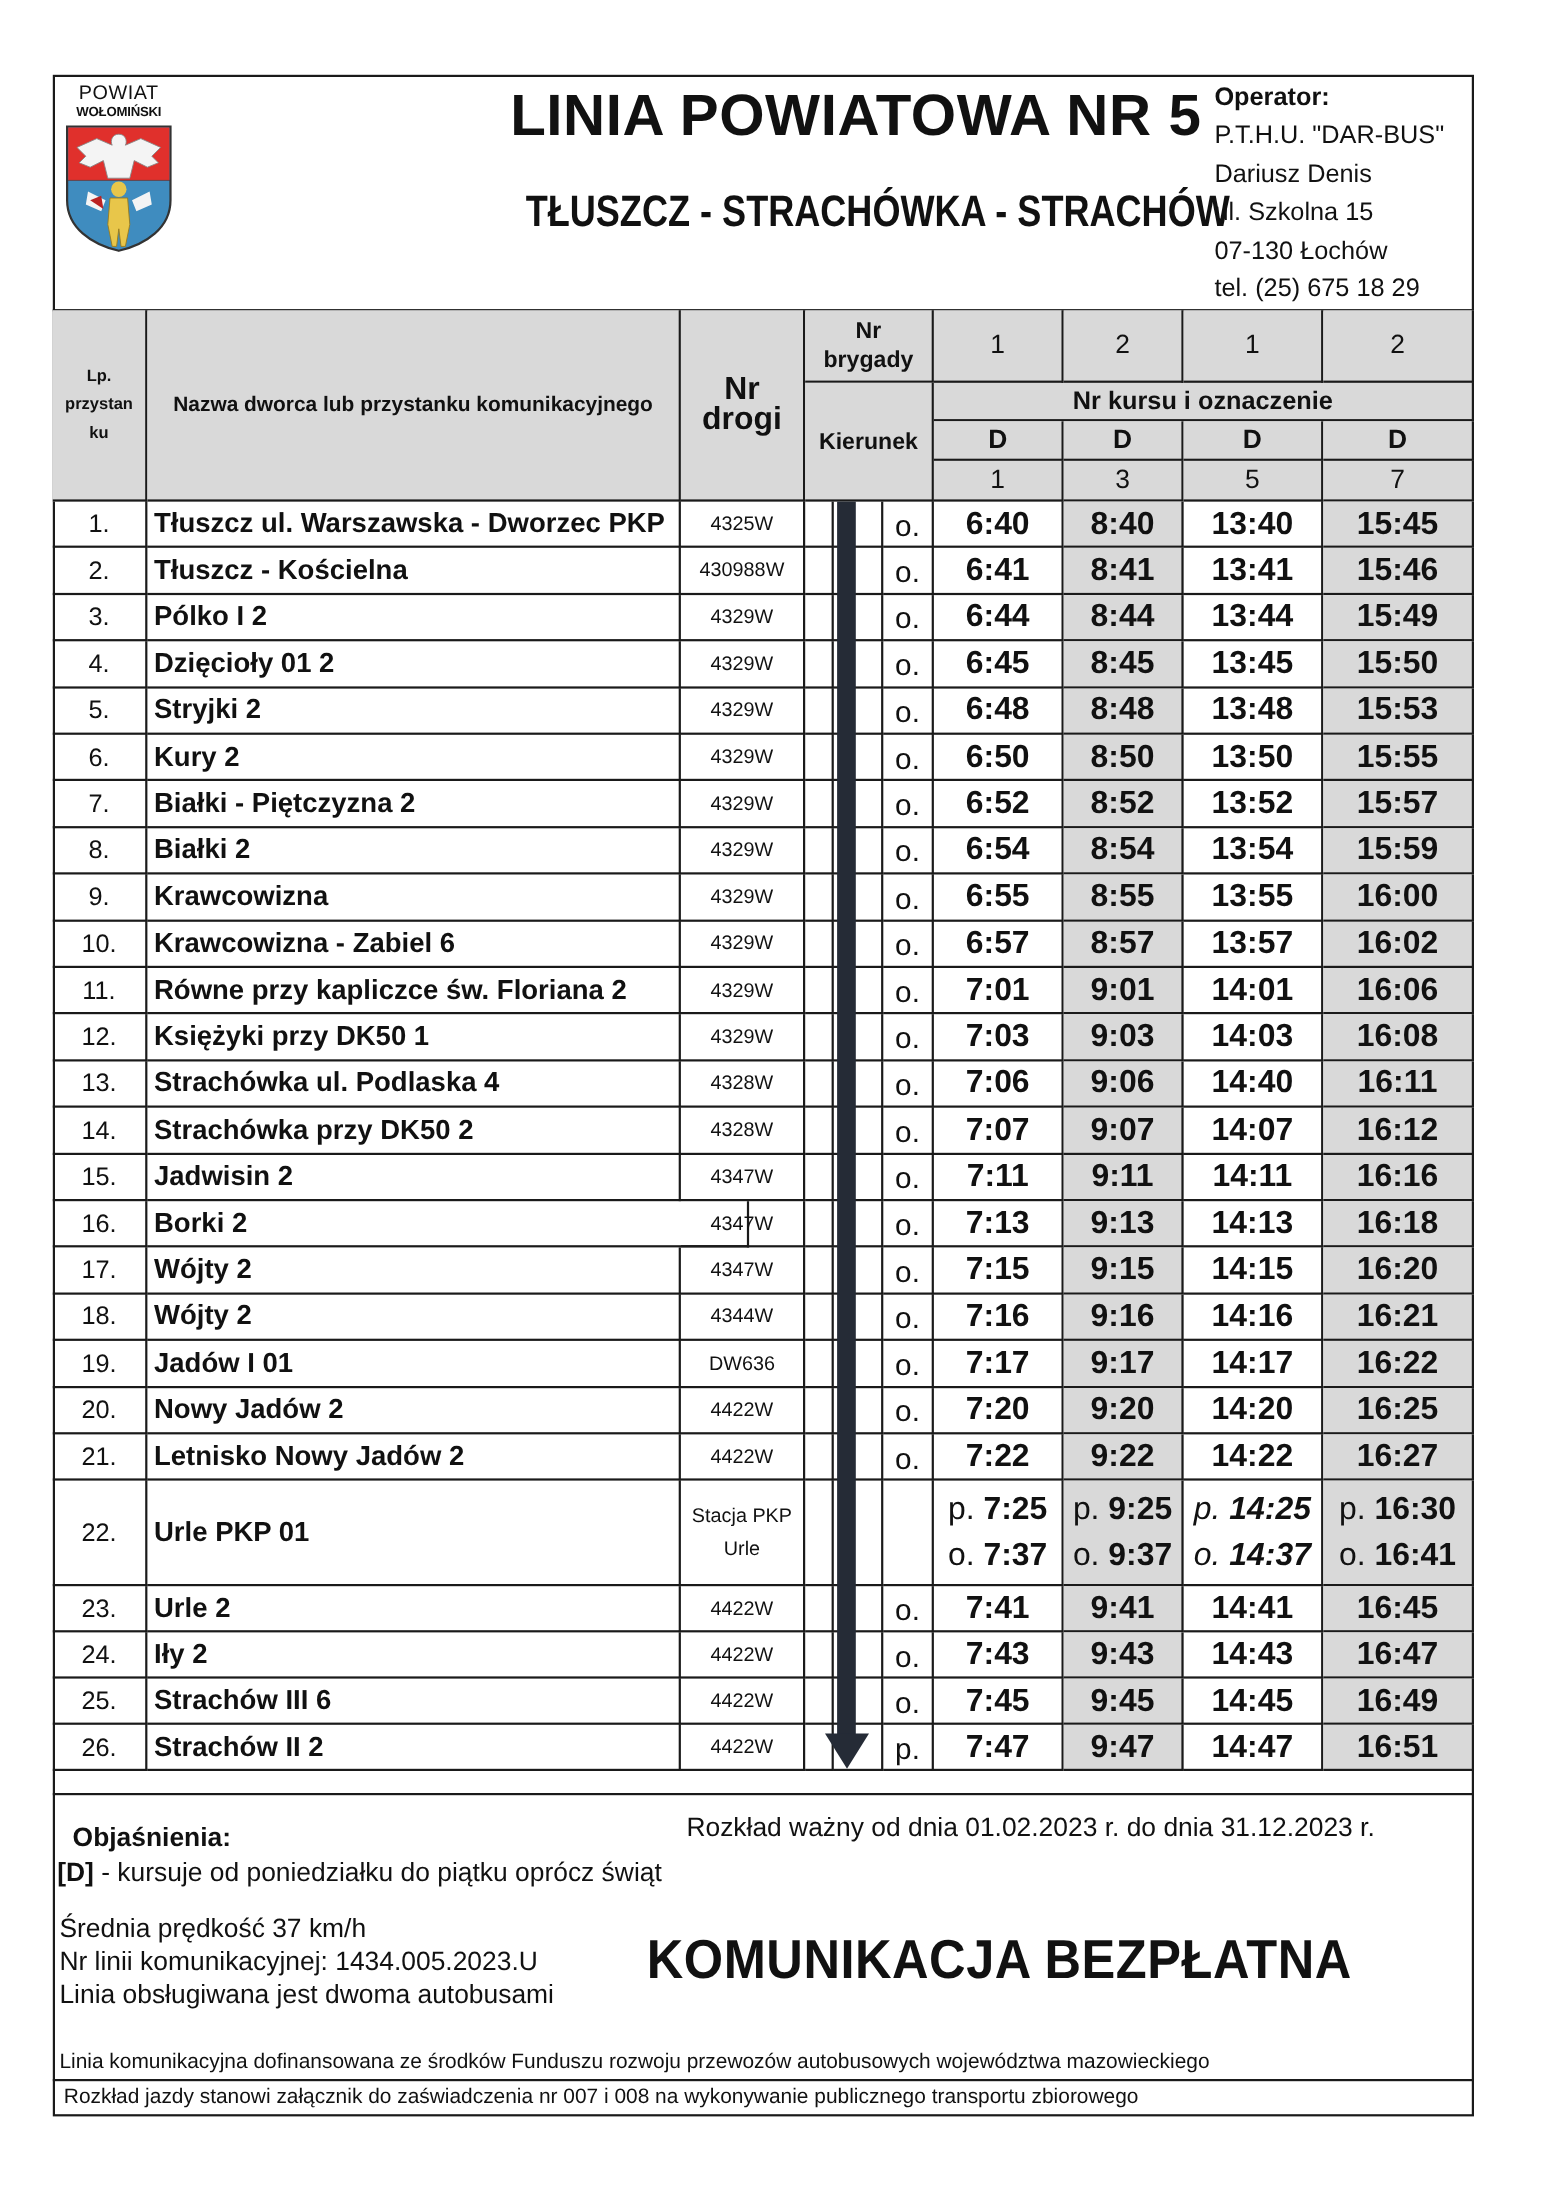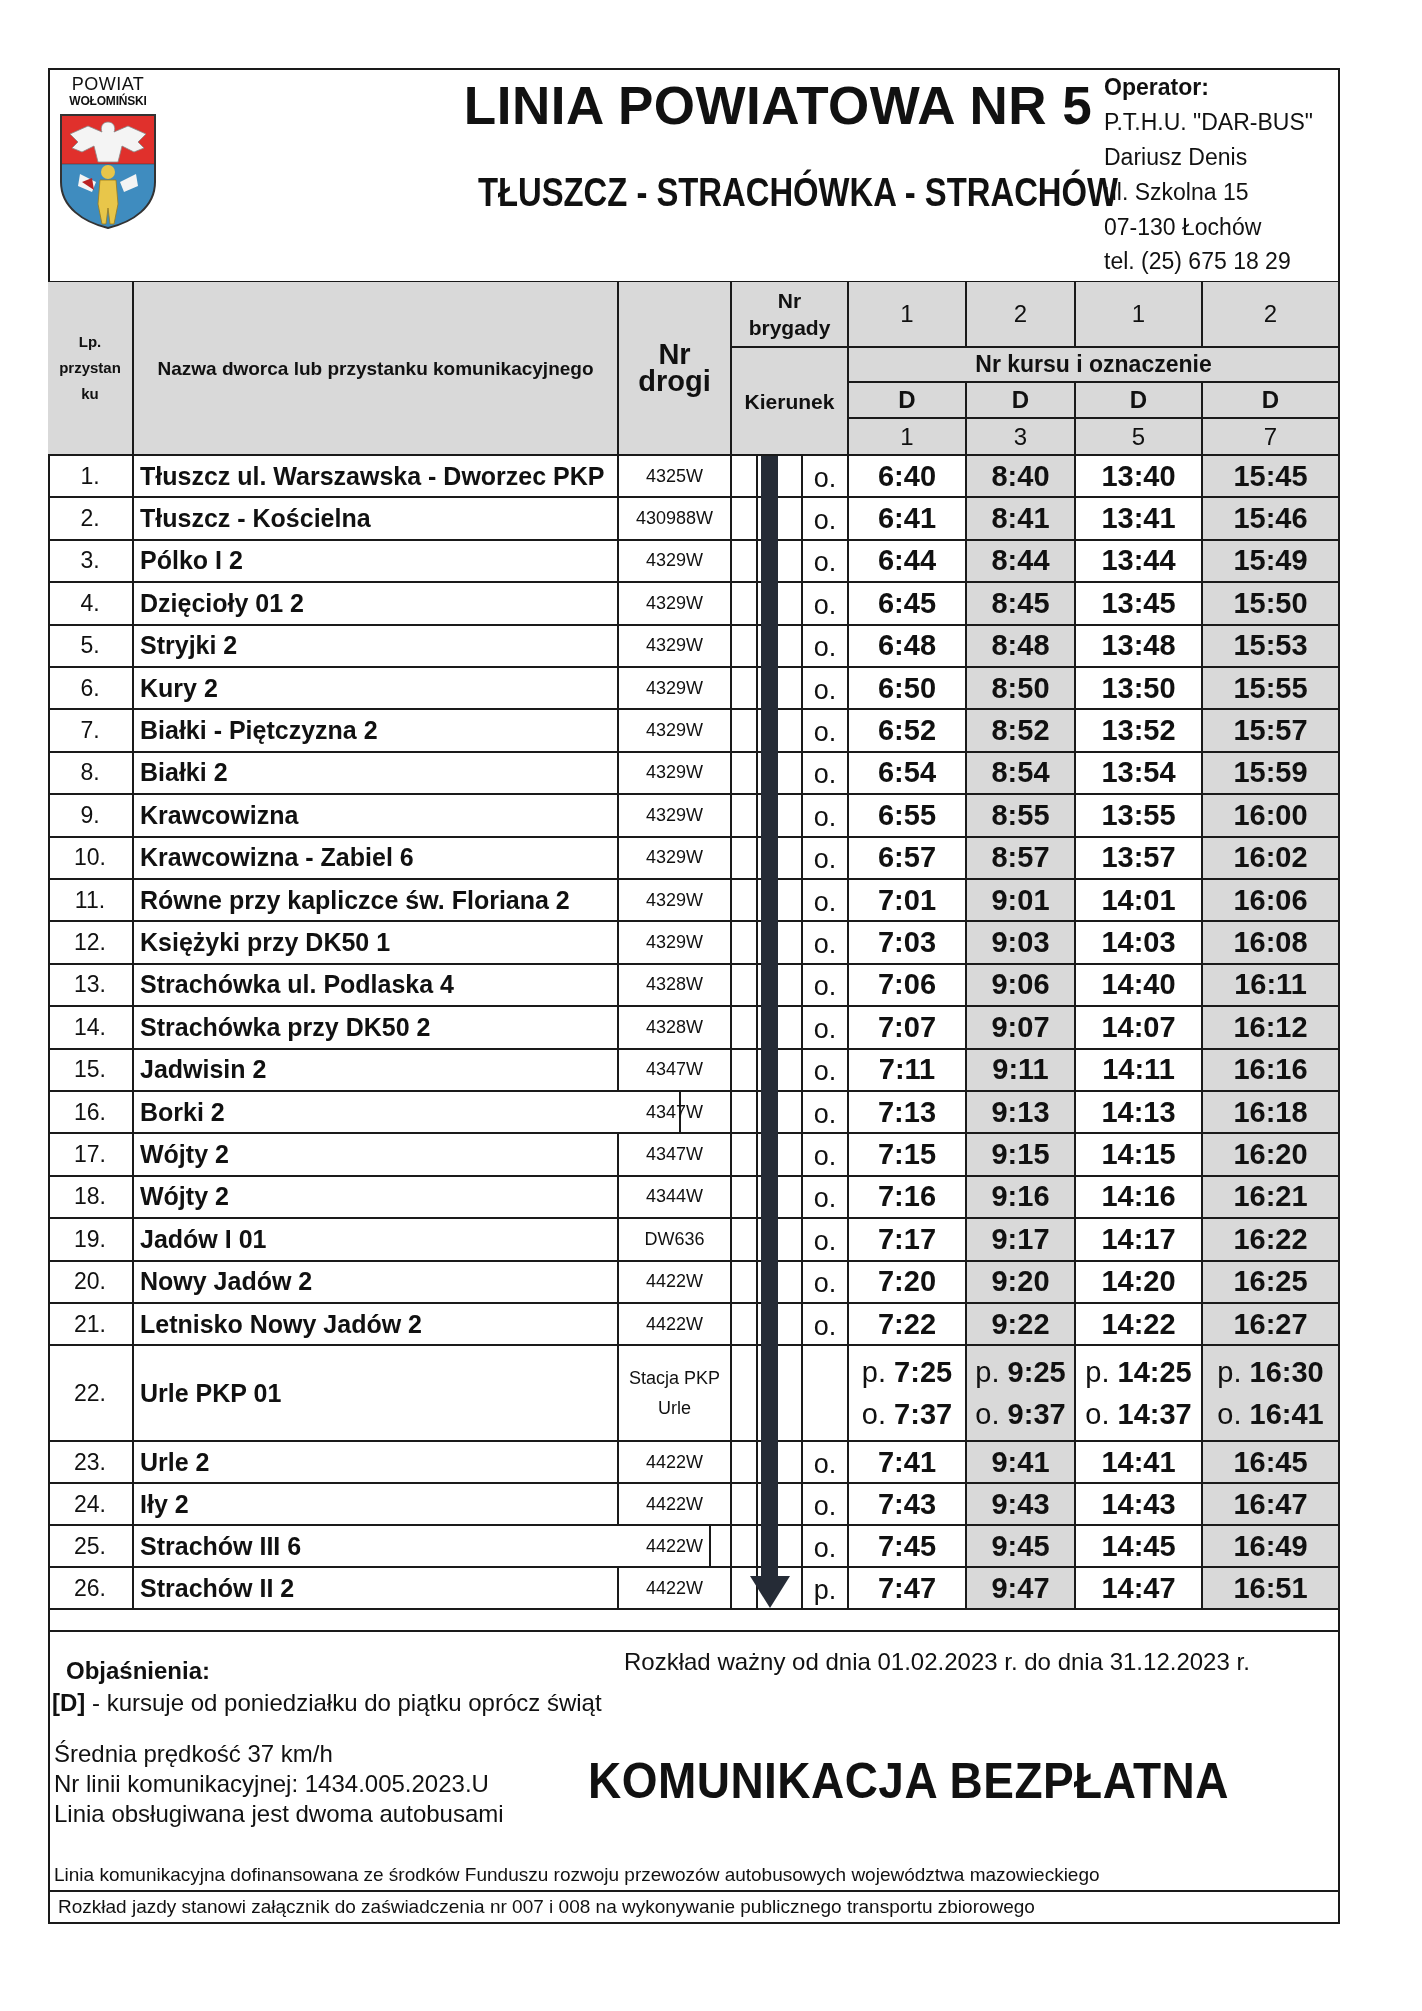--- a/index.html
+++ b/index.html
@@ -357,21 +357,21 @@
     <div class="cell " style="left: 790px; top: 1346.4px; width: 13px; height: 96px;"></div>
     <div class="cell dir" style="left: 803px; top: 1346.4px; width: 46px; height: 96px;"></div>
     <div class="cell time2" style="left: 849px; top: 1346.4px; width: 118px; height: 96px;">
       <div><span>p.</span> <b>7:25</b></div>
       <div><span>o.</span> <b>7:37</b></div>
     </div>
     <div class="cell gray time2" style="left: 967px; top: 1346.4px; width: 109px; height: 96px;">
       <div><span>p.</span> <b>9:25</b></div>
       <div><span>o.</span> <b>9:37</b></div>
     </div>
-    <div class="cell time2" style="left: 1076px; top: 1346.4px; width: 127px; height: 96px;">
+    <div class="cell time2" style="left: 1076px; top: 1346.4px; width: 127px; height: 96px; font-style: italic;">
       <div><span>p.</span> <b>14:25</b></div>
       <div><span>o.</span> <b>14:37</b></div>
     </div>
     <div class="cell gray time2" style="left: 1203px; top: 1346.4px; width: 137px; height: 96px;">
       <div><span>p.</span> <b>16:30</b></div>
       <div><span>o.</span> <b>16:41</b></div>
     </div>
     <div class="cell lp" style="left: 48px; top: 1442.4px; width: 86px; height: 42px;">23.</div>
     <div class="cell name" style="left: 134px; top: 1442.4px; width: 485px; height: 42px;">Urle 2</div>
     <div class="cell road" style="left: 619px; top: 1442.4px; width: 113px; height: 42px;">4422W</div>
@@ -388,21 +388,21 @@
     <div class="cell road" style="left: 619px; top: 1484.4px; width: 113px; height: 42px;">4422W</div>
     <div class="cell " style="left: 732px; top: 1484.4px; width: 26px; height: 42px;"></div>
     <div class="cell " style="left: 758px; top: 1484.4px; width: 32px; height: 42px; border-right: none;"></div>
     <div class="cell " style="left: 790px; top: 1484.4px; width: 13px; height: 42px;"></div>
     <div class="cell dir" style="left: 803px; top: 1484.4px; width: 46px; height: 42px;">o.</div>
     <div class="cell time" style="left: 849px; top: 1484.4px; width: 118px; height: 42px;">7:43</div>
     <div class="cell gray time" style="left: 967px; top: 1484.4px; width: 109px; height: 42px;">9:43</div>
     <div class="cell time" style="left: 1076px; top: 1484.4px; width: 127px; height: 42px;">14:43</div>
     <div class="cell gray time" style="left: 1203px; top: 1484.4px; width: 137px; height: 42px;">16:47</div>
     <div class="cell lp" style="left: 48px; top: 1526.4px; width: 86px; height: 42px;">25.</div>
-    <div class="cell name" style="left: 134px; top: 1526.4px; width: 577px; height: 42px;">Strachów III 6</div>
+    <div class="cell name" style="left: 134px; top: 1526.4px; width: 485px; height: 42px;">Strachów III 6</div>
     <div class="cell road" style="left: 619px; top: 1526.4px; width: 113px; height: 42px;">4422W</div>
     <div class="cell " style="left: 732px; top: 1526.4px; width: 26px; height: 42px;"></div>
     <div class="cell " style="left: 758px; top: 1526.4px; width: 32px; height: 42px; border-right: none;"></div>
     <div class="cell " style="left: 790px; top: 1526.4px; width: 13px; height: 42px;"></div>
     <div class="cell dir" style="left: 803px; top: 1526.4px; width: 46px; height: 42px;">o.</div>
     <div class="cell time" style="left: 849px; top: 1526.4px; width: 118px; height: 42px;">7:45</div>
     <div class="cell gray time" style="left: 967px; top: 1526.4px; width: 109px; height: 42px;">9:45</div>
     <div class="cell time" style="left: 1076px; top: 1526.4px; width: 127px; height: 42px;">14:45</div>
     <div class="cell gray time" style="left: 1203px; top: 1526.4px; width: 137px; height: 42px;">16:49</div>
     <div class="cell lp" style="left: 48px; top: 1568.4px; width: 86px; height: 42px;">26.</div>

